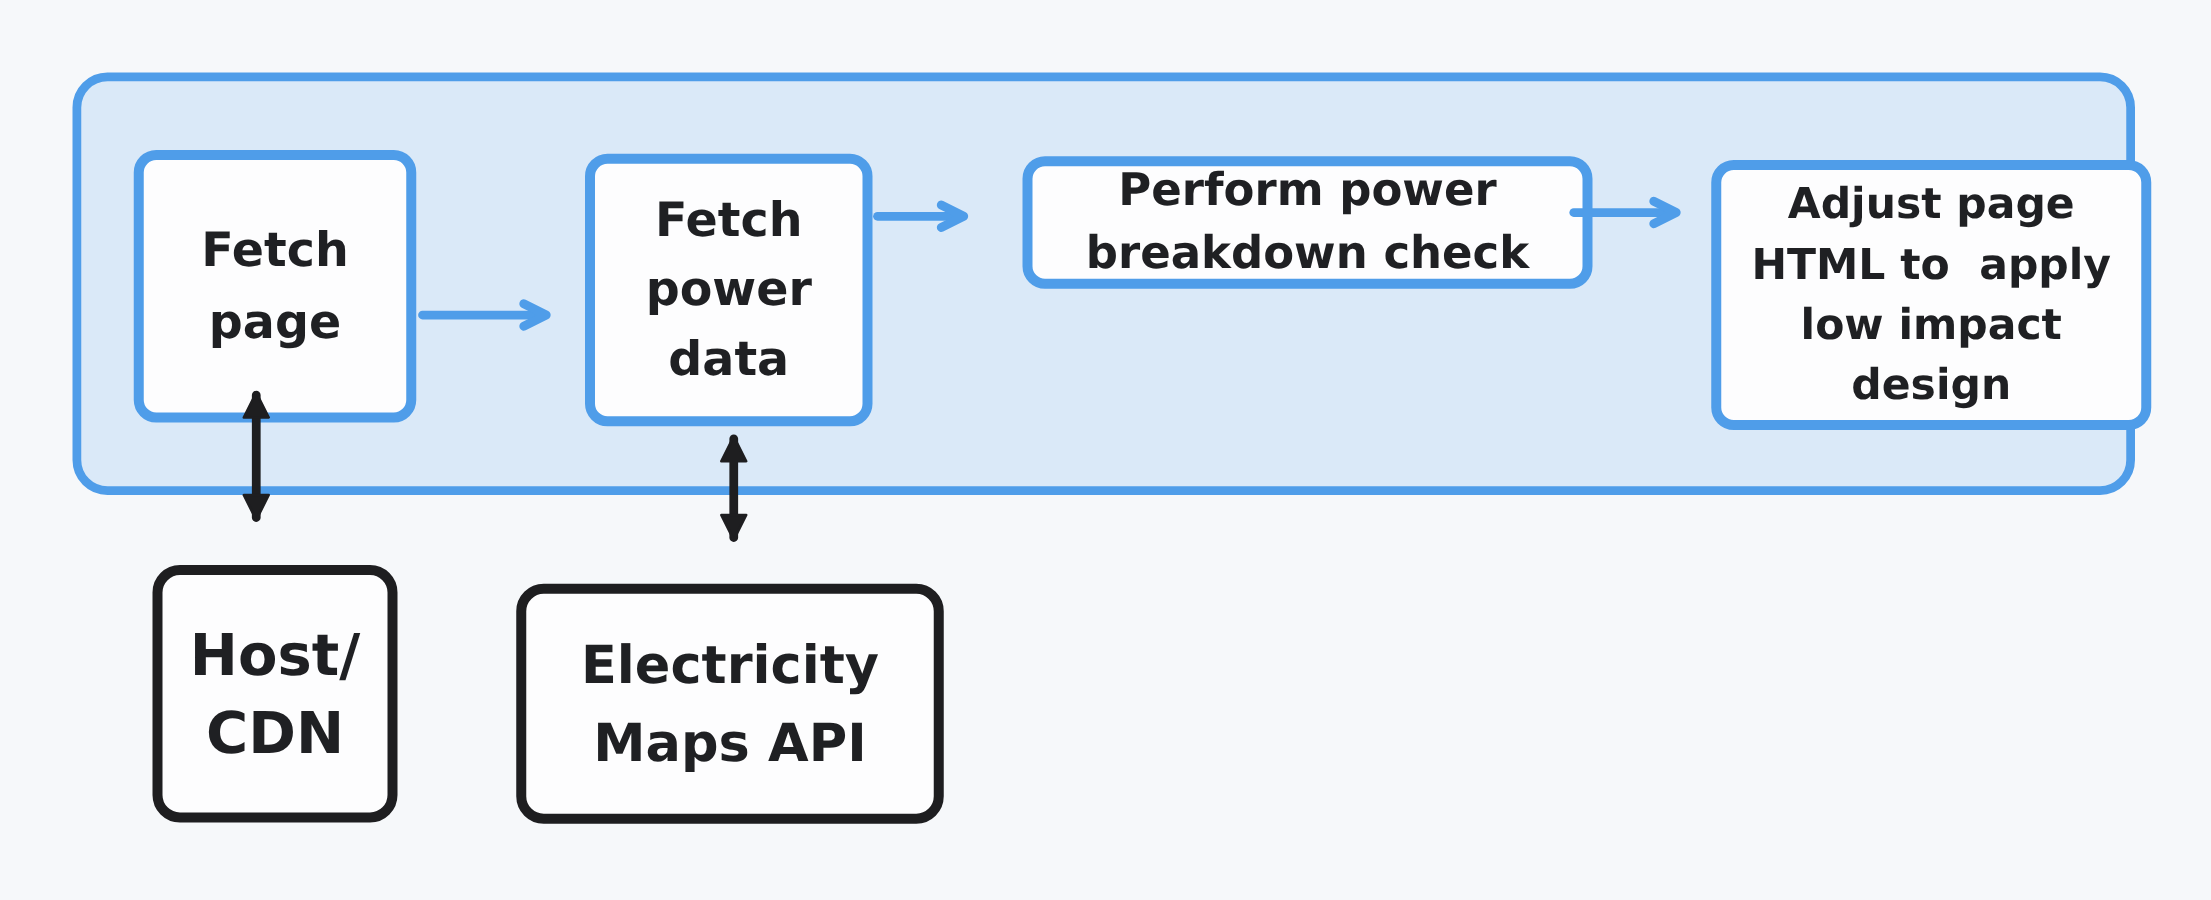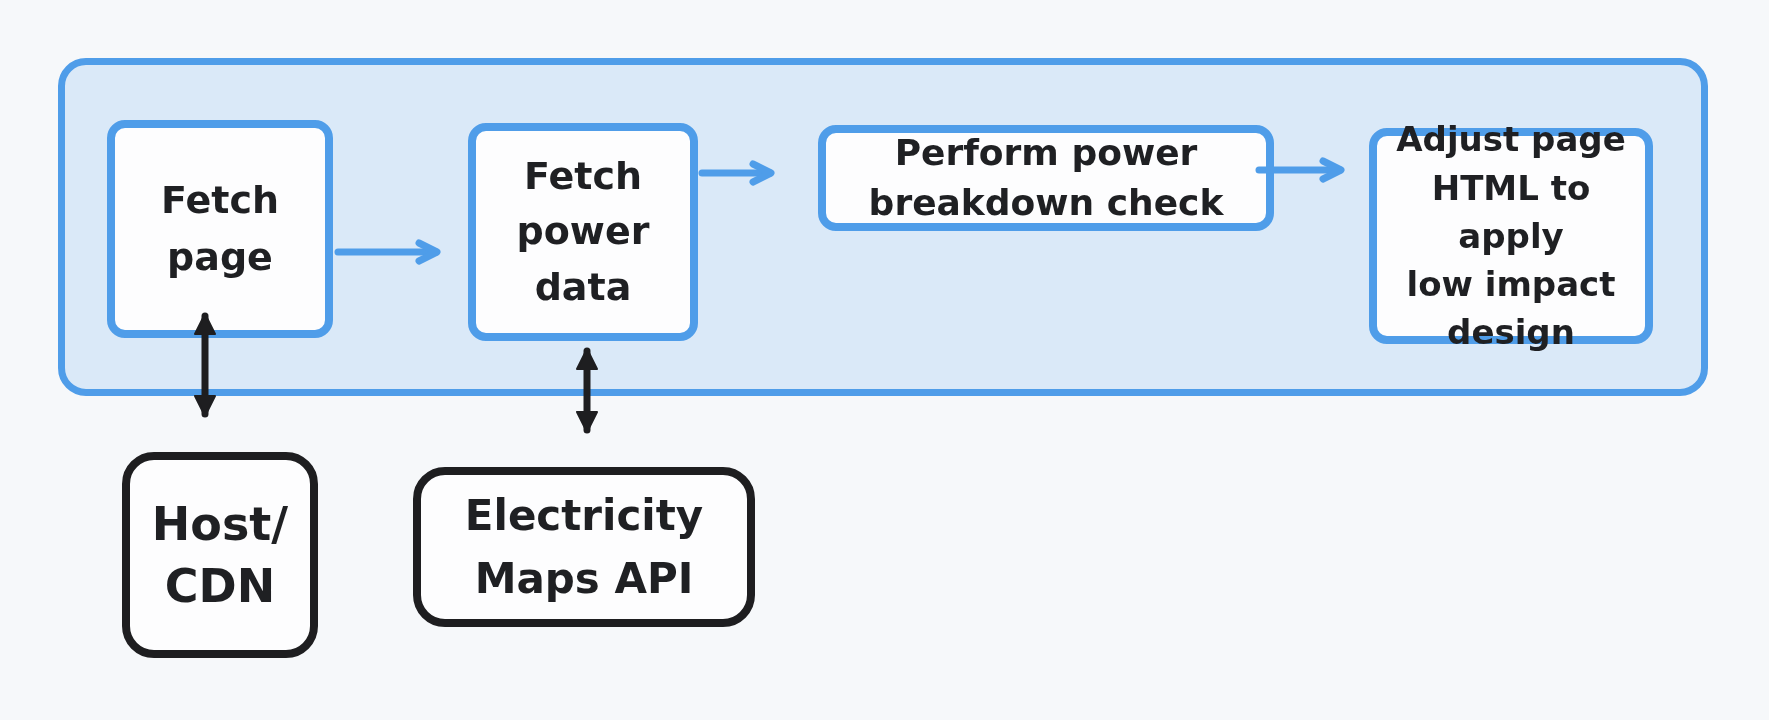--- a/index.html
+++ b/index.html
@@ -39,28 +39,28 @@
   .node .label {
     white-space: pre-wrap;
     display: block;
   }
   .node.blue {
     border: 8px solid #4f9de9;
     border-radius: 18px;
   }
   .node.black {
     border: 8px solid #1e1e20;
-    border-radius: 32px;
+    border-radius: 22px;
   }
   .n-fetch-page      { left: 107px; top: 120px; width: 226px; height: 218px; font-size: 38px; line-height: 1.5; }
   .n-fetch-power     { left: 468px; top: 123px; width: 230px; height: 218px; font-size: 38px; line-height: 1.45; }
   .n-perform         { left: 818px; top: 125px; width: 456px; height: 106px; font-size: 36px; line-height: 1.38; }
-  .n-adjust          { left: 1369px; top: 128px; width: 284px; height: 216px; font-size: 34px; line-height: 1.42; }
+  .n-adjust          { left: 1369px; top: 128px; width: 352px; height: 216px; font-size: 34px; line-height: 1.42; }
   .n-host-cdn        { left: 122px; top: 452px; width: 196px; height: 206px; font-size: 46px; line-height: 1.35; }
-  .n-electricity     { left: 413px; top: 467px; width: 342px; height: 160px; font-size: 42px; line-height: 1.5; text-align: center; }
+  .n-electricity     { left: 413px; top: 467px; width: 342px; height: 192px; font-size: 42px; line-height: 1.5; text-align: center; }
   svg.arrows {
     position: absolute;
     left: 0;
     top: 0;
     width: 1769px;
     height: 720px;
     pointer-events: none;
   }
 </style>
 </head>

